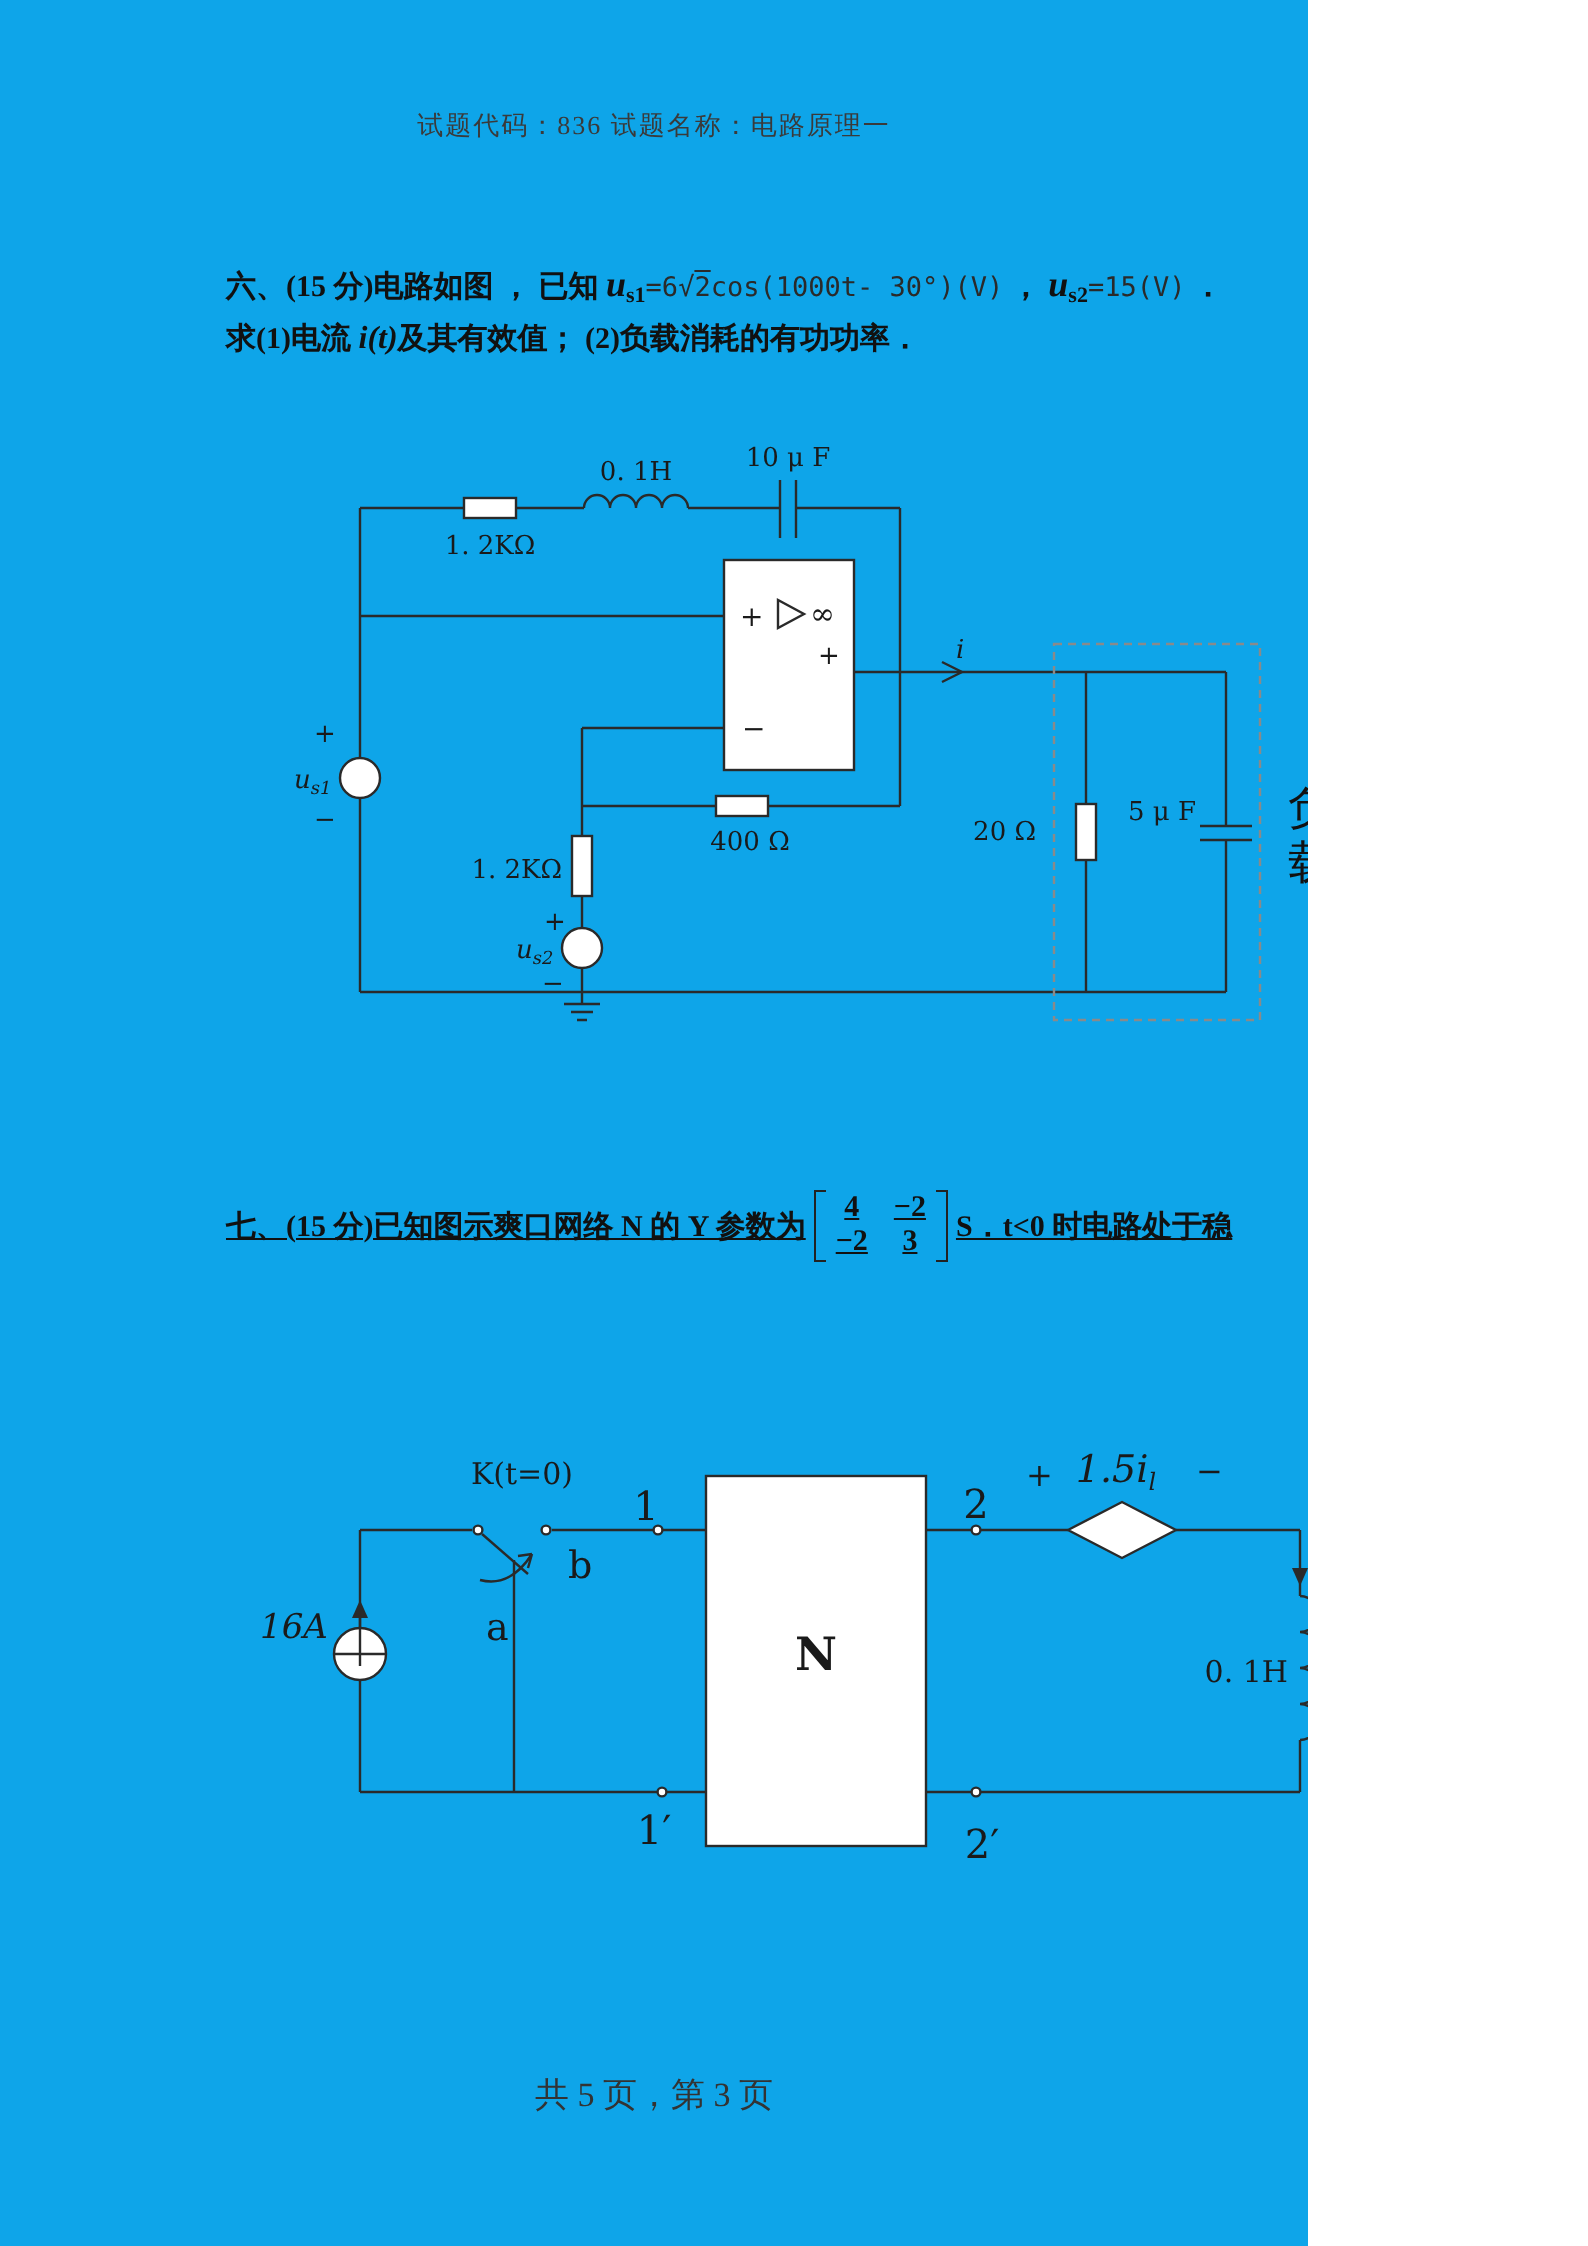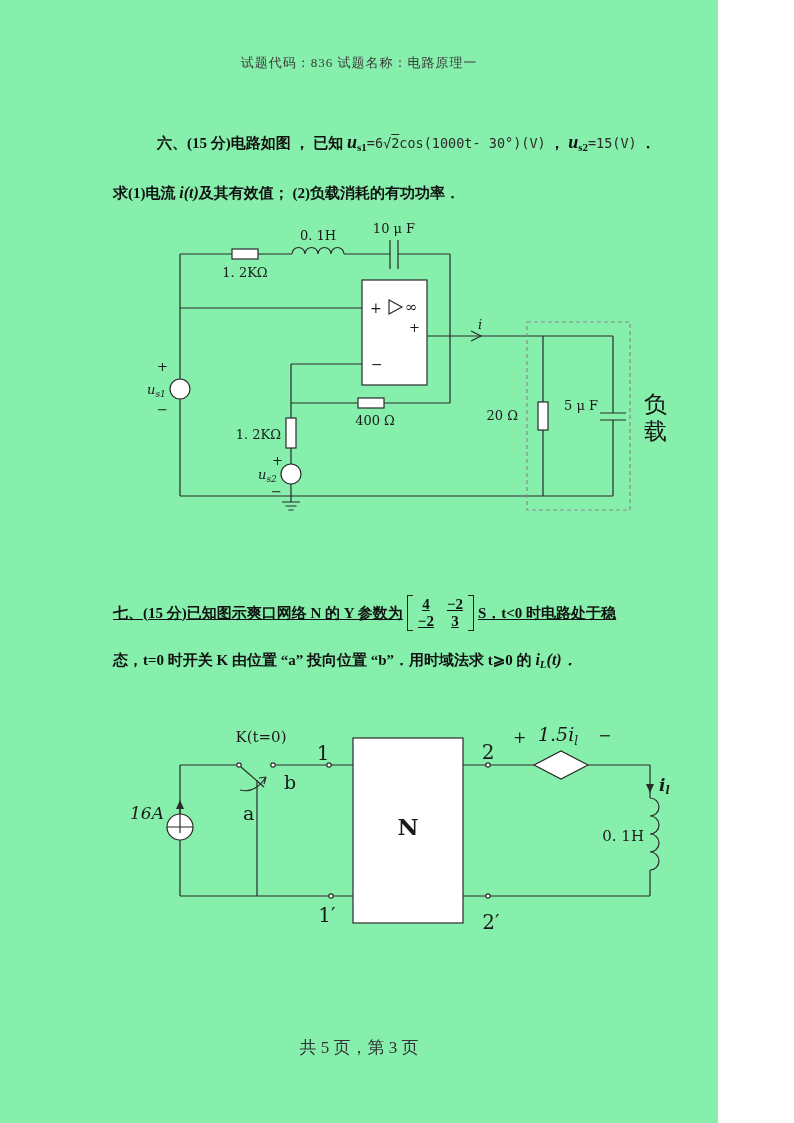--- a/index.html
+++ b/index.html
@@ -1,22 +1,22 @@
 <!DOCTYPE html>
 <html><head>
 <meta charset="utf-8">
 <style>
   html,body{margin:0;padding:0;background:#fff;}
-  .page{position:relative;width:718px;height:1123px;background:#86efac;overflow:hidden;
+  .page{position:relative;width:654px;height:1123px;background:#0ea5e9;overflow:hidden;
         font-family:"Liberation Serif",serif;color:#1e1e1e;}
   .abs{position:absolute;}
   .header{top:54px;left:0;right:0;text-align:center;font-size:13px;color:#3a3a3a;letter-spacing:1px;}
   .pline{left:113px;font-size:15px;font-weight:bold;white-space:nowrap;color:#111;}
-  .p6l1{top:132px;margin-left:44px;}
-  .p6l2{top:184px;}
+  .p6l1{top:132px;}
+  .p6l2{top:160px;}
   .p7l1{top:591px;display:flex;align-items:center;height:44px;text-decoration:underline;}
   .p7l2{top:650px;}
   .uvar{font-style:italic;font-weight:bold;font-size:18px;}
   .uvar .sb{font-size:11px;font-style:normal;vertical-align:-3px;}
   .ivar{font-style:italic;font-weight:bold;font-size:16px;}
   .ivar .sb{font-size:11px;vertical-align:-3px;}
   .formula{font-family:"DejaVu Sans Mono",monospace;font-weight:normal;font-size:13.5px;color:#2a2a2a;}
   .rad{text-decoration:overline;}
   .matrix{display:inline-flex;align-items:stretch;margin:0 4px;}
   .mbr{width:5px;border:1.6px solid #222;}
@@ -112,23 +112,20 @@
       <span class="mcells">
         <span>4</span>
         <span>−2</span>
         <span>−2</span>
         <span>3</span>
       </span>
       <span class="mbr mbrr"></span>
     </span>
     <span> S．t&lt;0 时电路处于稳</span>
   </div>
-  <div class="abs pline p7l2">
-    <span>态，t=0 时开关 K 由位置 “a” 投向位置 “b”．用时域法求 t⩾0 的 </span><span class="ivar"><span>i</span><span class="sb">L</span></span><span class="ivar">(t)．</span>
-  </div>
 
   <svg class="abs" style="left:120px;top:715px;" width="580" height="235" viewBox="120 715 580 235">
 
     <path class="w" d="M180,896 H650"></path>
 
     <path class="w" d="
       M180,765 H236 M276,765 H353
       M463,765 H534 M588,765 H650
       M650,765 V798 M650,870 V896
       M180,765 V814 M180,840 V896

